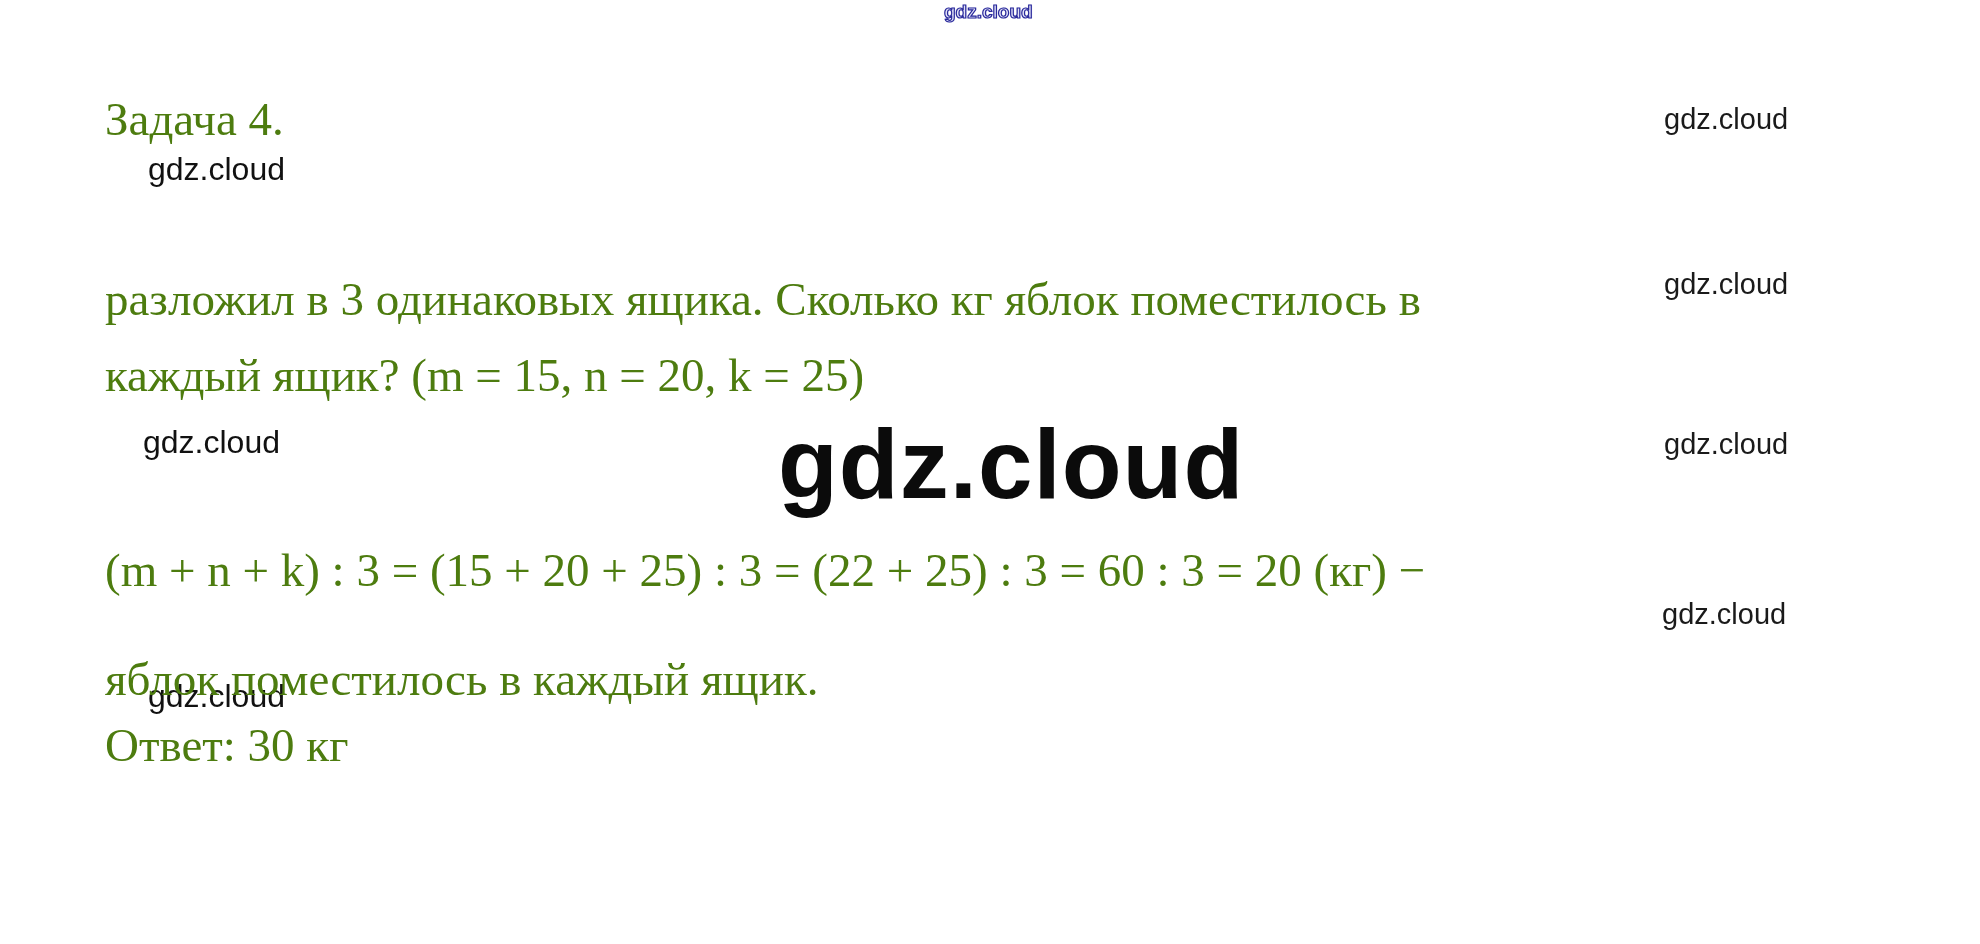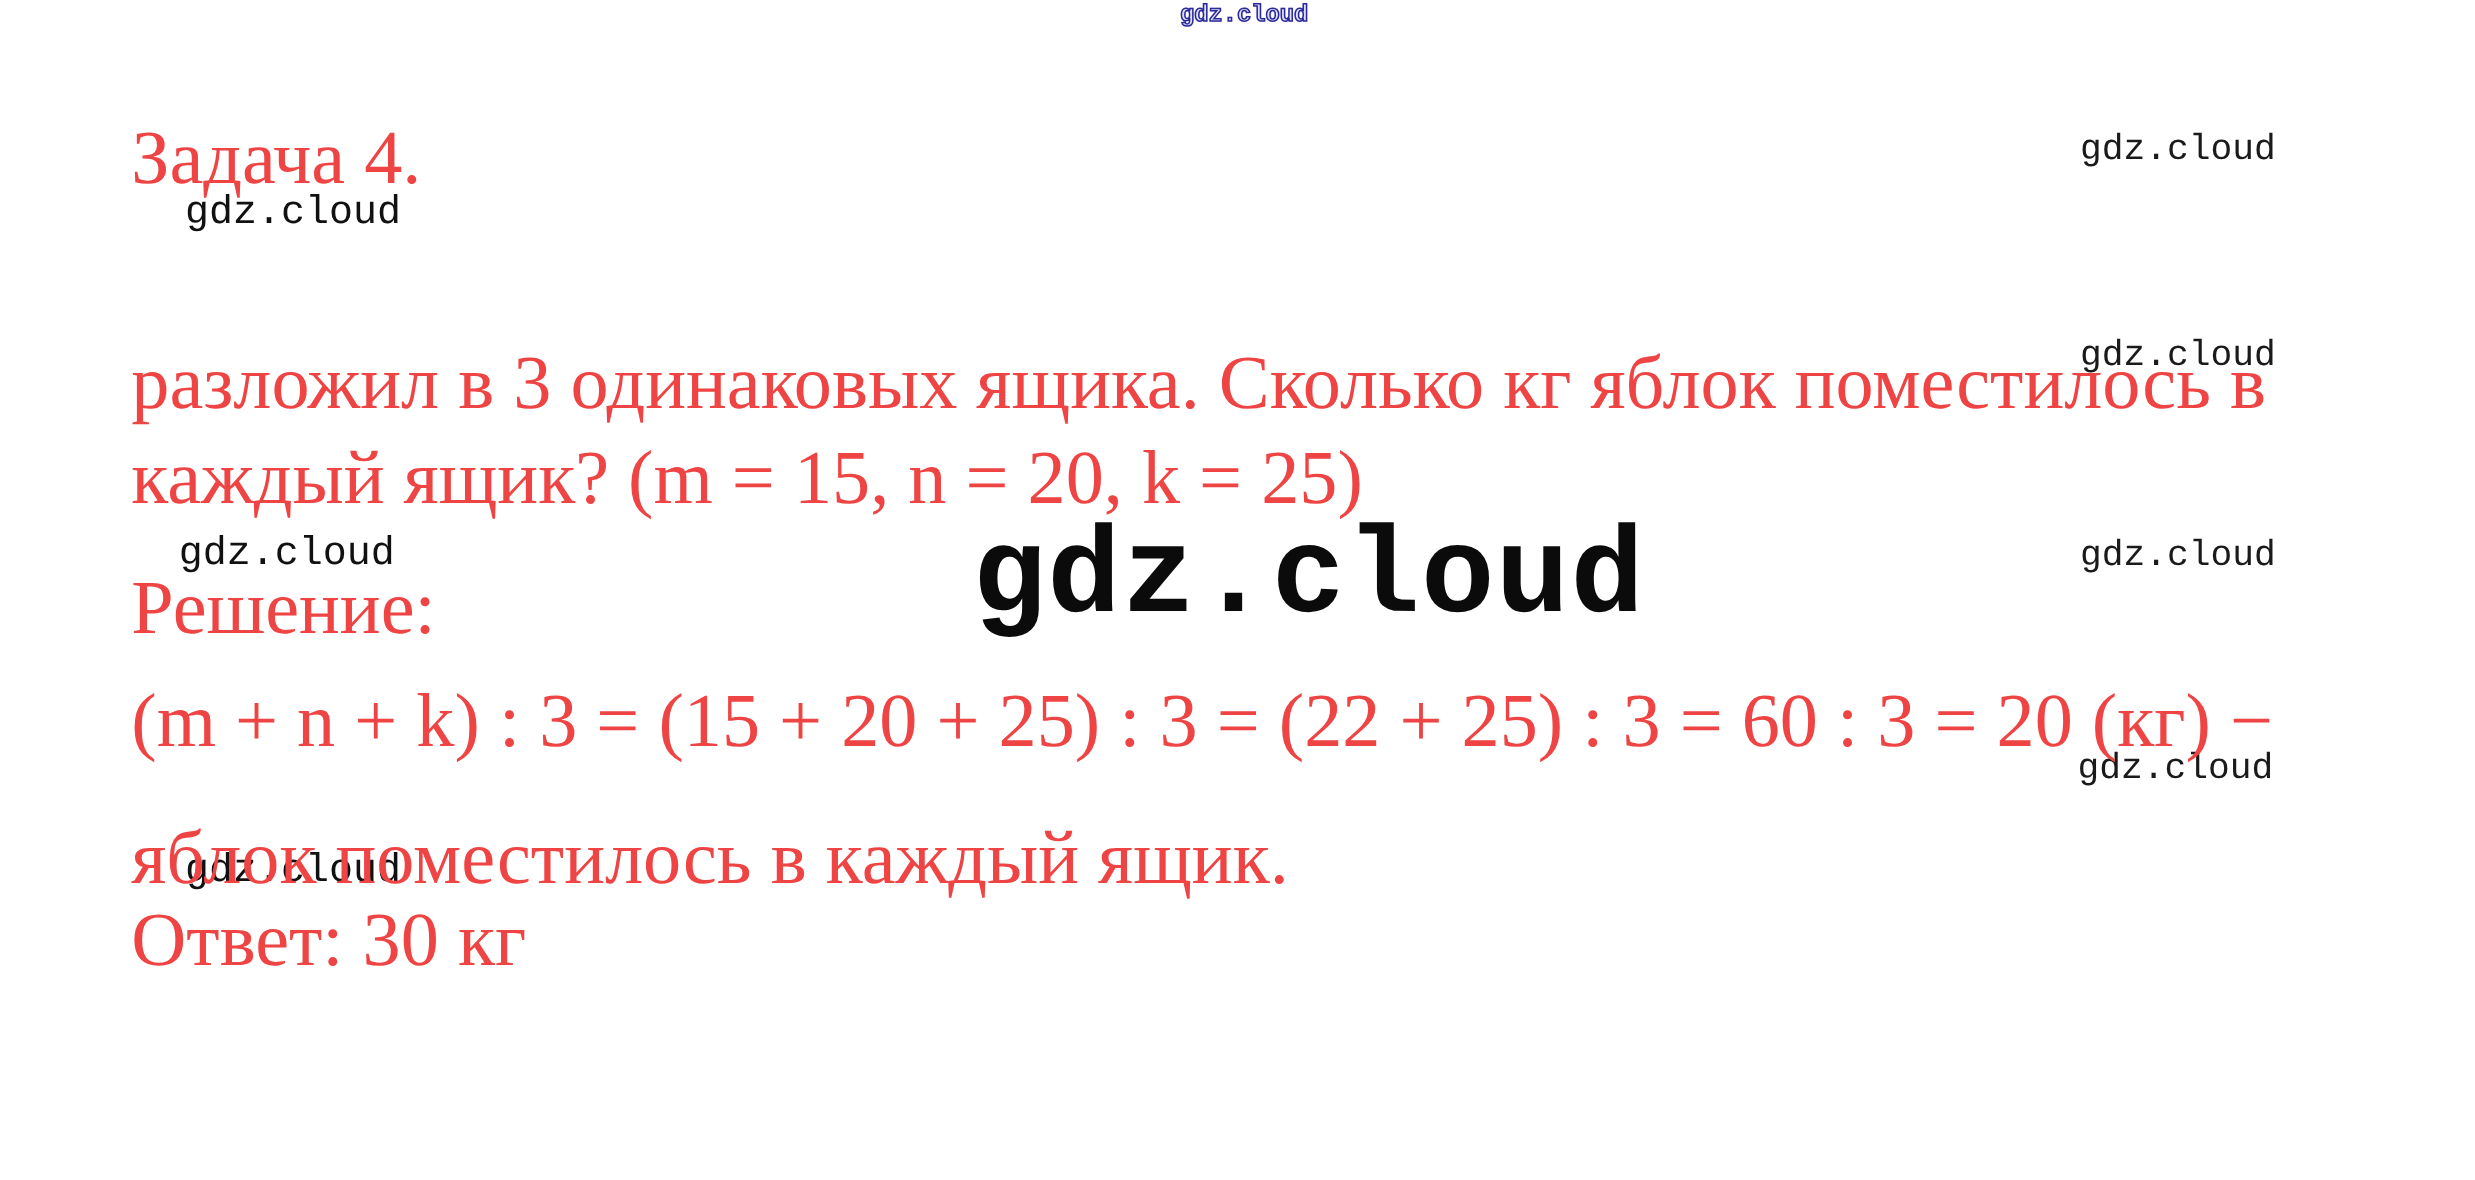--- a/index.html
+++ b/index.html
@@ -12,29 +12,29 @@
     width: 1980px;
     height: 944px;
     background: #ffffff;
     overflow: hidden;
     font-family: "Liberation Serif", "DejaVu Serif", serif;
     color: #000000;
   }
   .text-line {
     position: absolute;
     white-space: nowrap;
-    font-size: 61px;
+    font-size: 47px;
     line-height: 1.15;
-    color: #ef4444;
+    color: #4d7c0f;
     letter-spacing: 0px;
   }
   .wm {
     position: absolute;
     white-space: nowrap;
-    font-family: Liberation Mono, monospace;
+    font-family: Liberation Sans, sans-serif;
     color: #111111;
   }
   .wm-top {
     font-size: 19px;
     font-weight: 700;
     color: rgba(245,245,255,0.9);
     -webkit-text-stroke: 1.2px #2a2a9c;
     text-shadow: 0 0 1px #2a2a9c;
   }
   .wm-small-left {
@@ -69,20 +69,19 @@
   <div class="wm wm-small-left" style="left:143px; top:424px;">gdz.cloud</div>
   <div class="wm wm-small-left" style="left:148px; top:678px;">gdz.cloud</div>
 
   <div class="wm wm-big" style="left:778px; top:408px;">gdz.cloud</div>
 
   <div class="text-line" style="left:105px; top:92px;">Задача 4.</div>
 
   <div class="text-line" style="left:105px; top:272px;">разложил в 3 одинаковых ящика. Сколько кг яблок поместилось в</div>
   <div class="text-line" style="left:105px; top:348px;">каждый ящик? (m = 15, n = 20, k = 25)</div>
 
-  <div class="text-line" style="left:105px; top:452px;">Решение:</div>
 
   <div class="text-line" style="left:105px; top:543px;">(m + n + k) : 3 = (15 + 20 + 25) : 3 = (22 + 25) : 3 = 60 : 3 = 20 (кг) −</div>
   <div class="text-line" style="left:105px; top:632px;margin-top:20px;">яблок поместилось в каждый ящик.</div>
 
   <div class="text-line" style="left:105px; top:718px;">Ответ: 30 кг</div>
 
 </div>
 
 </body></html>

